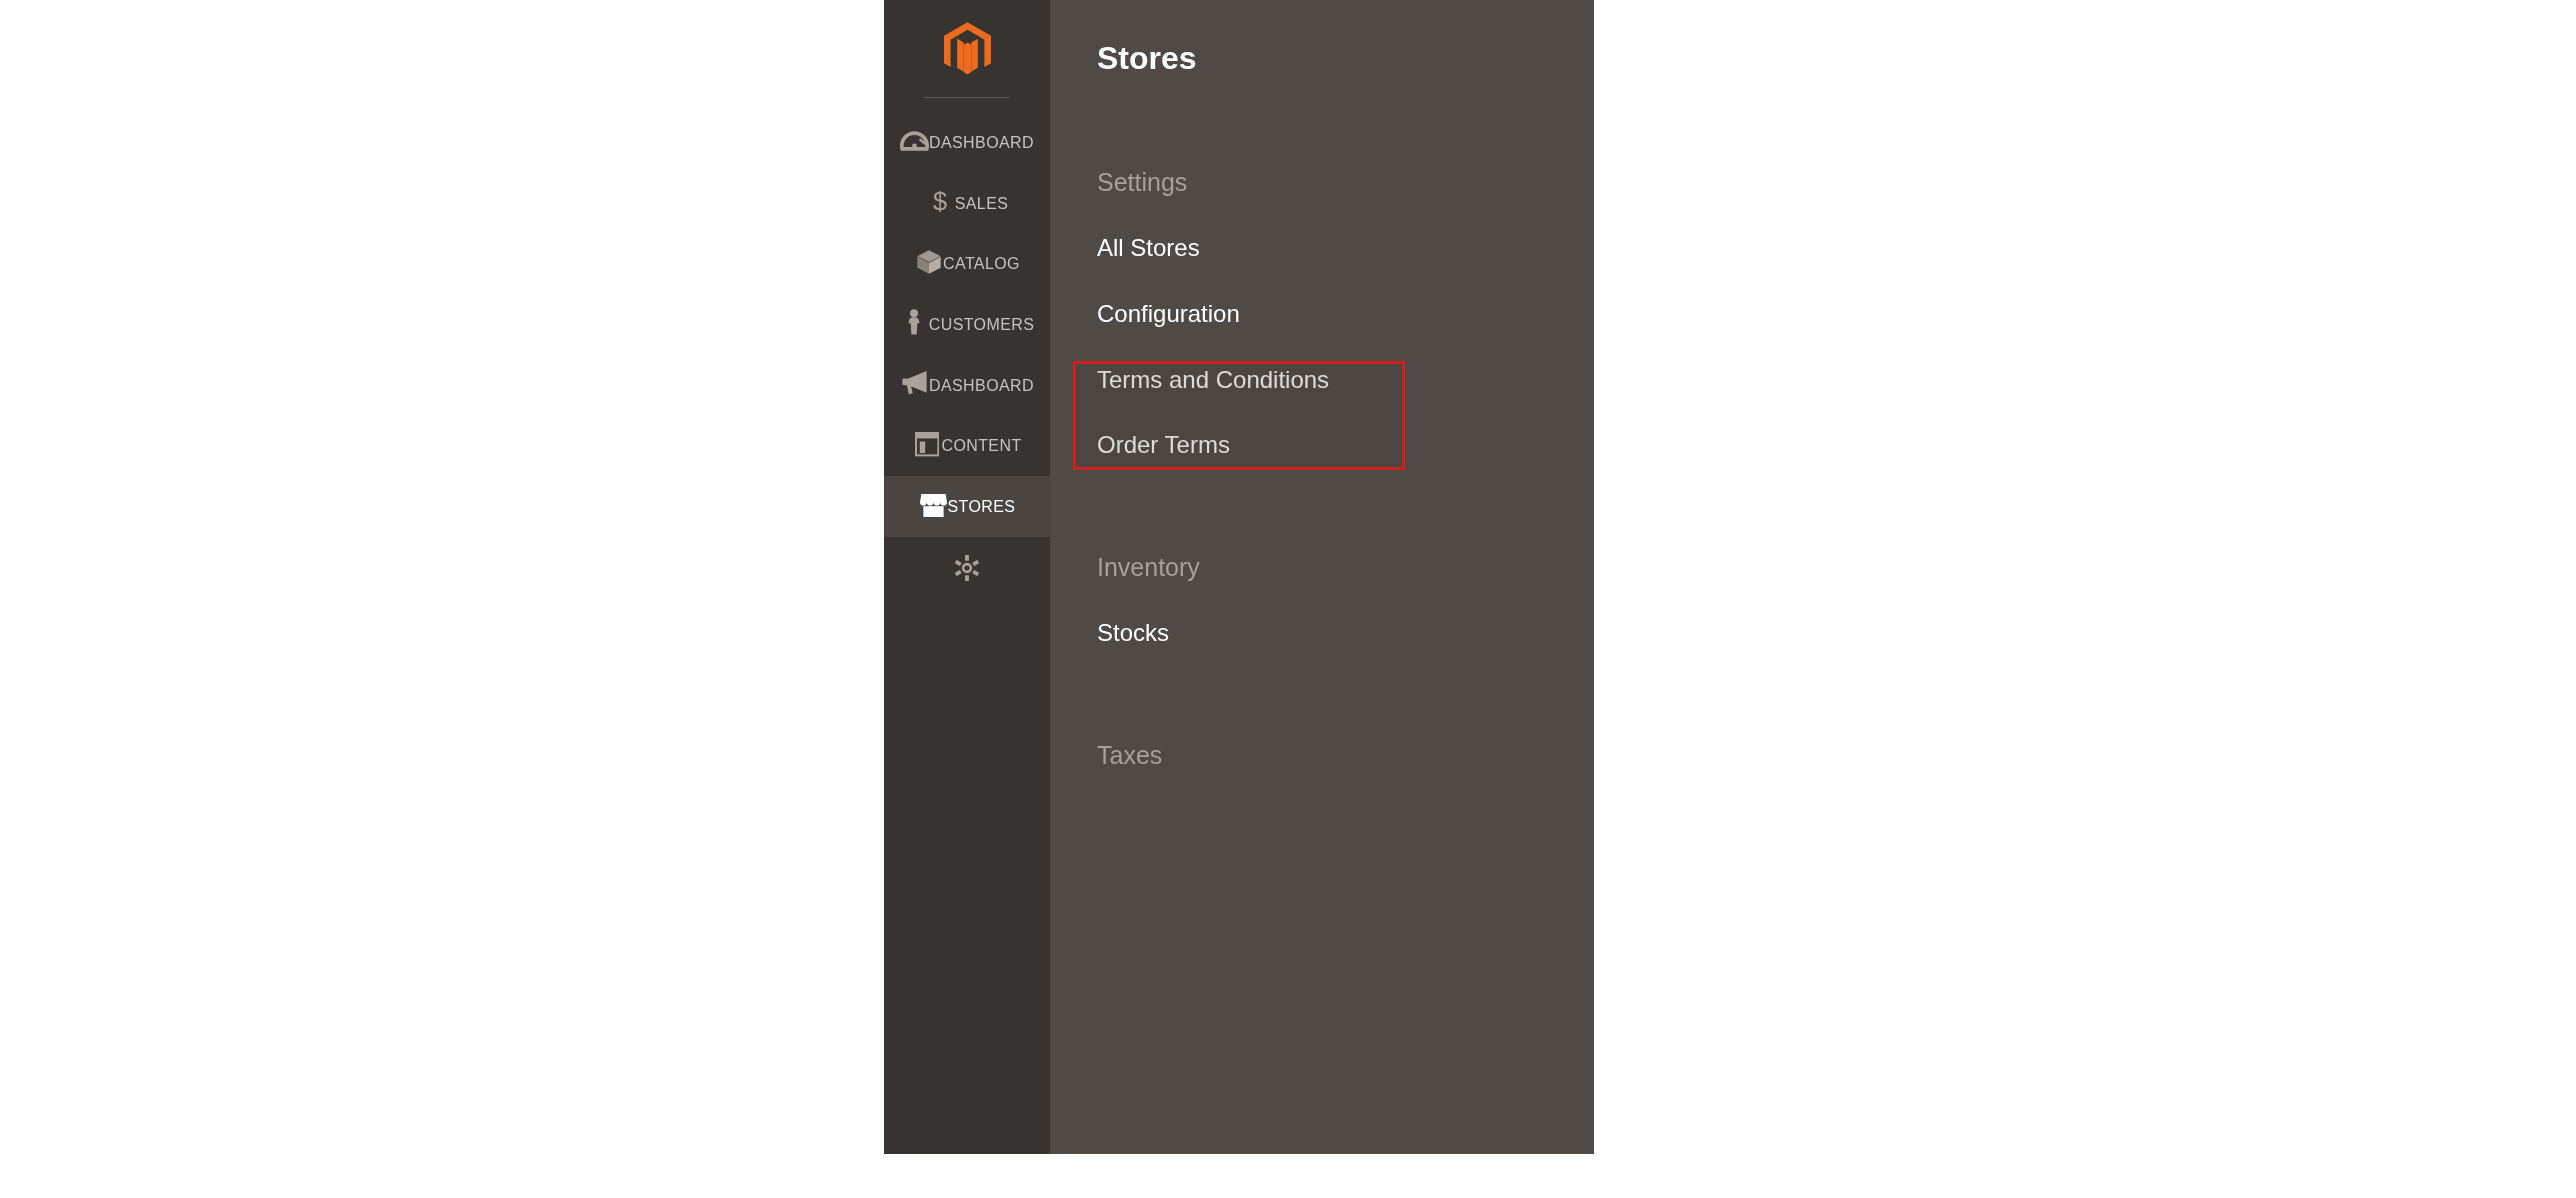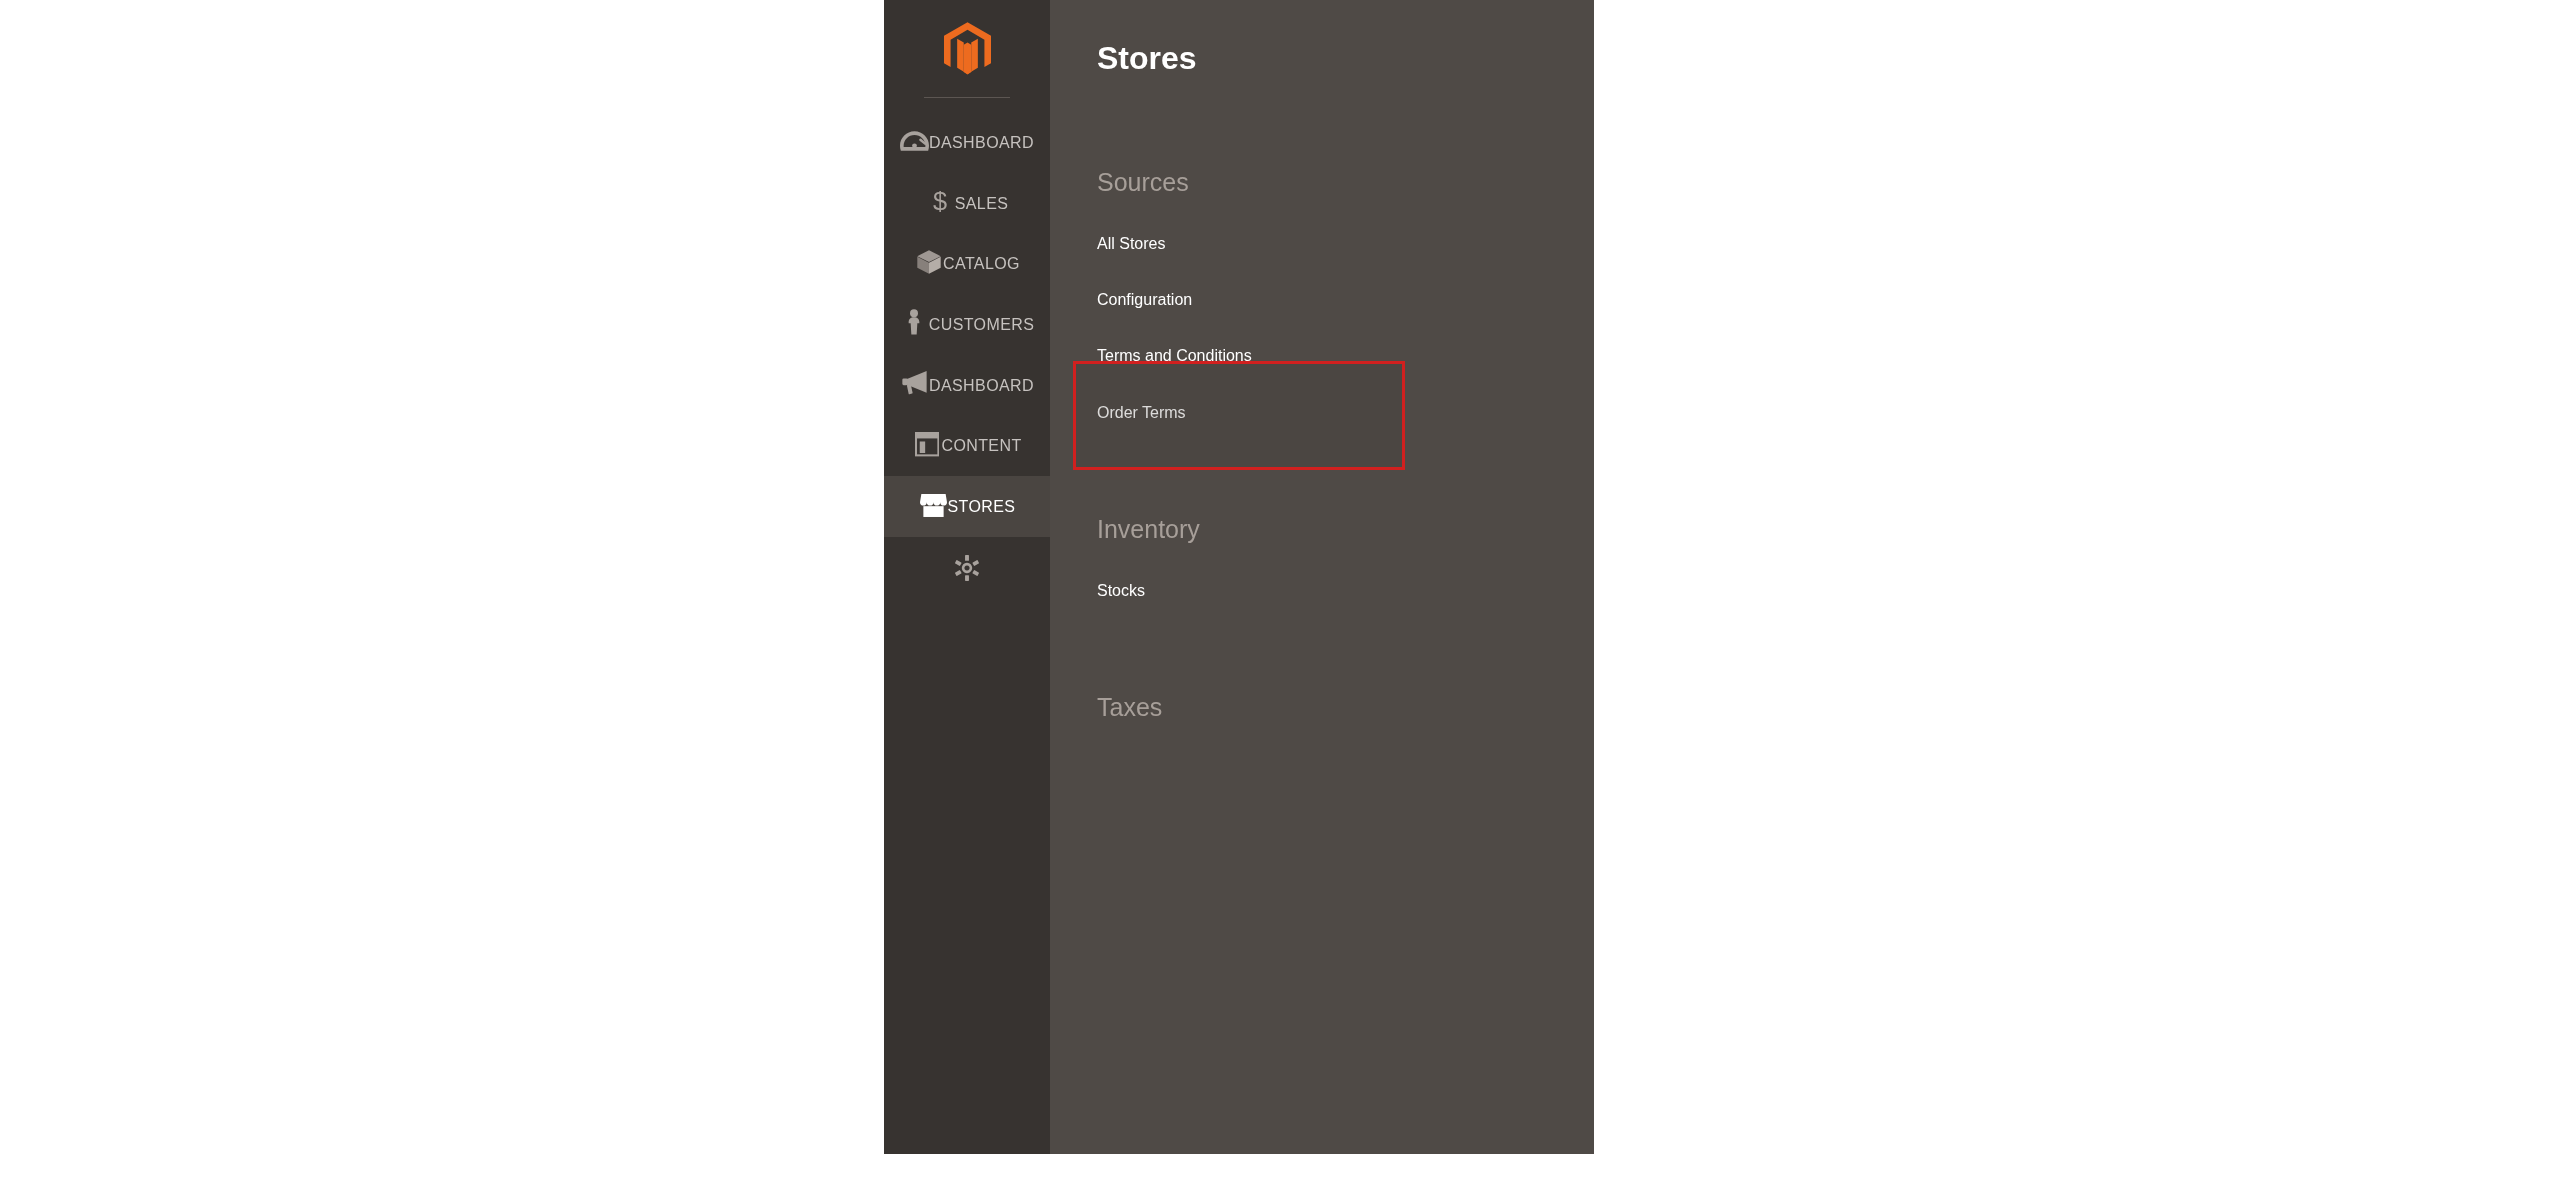--- a/index.html
+++ b/index.html
@@ -99,21 +99,21 @@
       margin-bottom: 37px;
     }
     .group {
       margin-bottom: 93px;
     }
     .group.last {
       margin-bottom: 8px;
     }
     .menu-link {
       display: block;
-      font-size: 16px;
+      font-size: 24px;
       color: #ffffff;
       margin-bottom: 37px;
       cursor: pointer;
       line-height: 1.2;
     }
     .menu-link:last-child {
       margin-bottom: 0;
     }
     .highlight-box {
       position: absolute;
@@ -230,21 +230,21 @@
           </g>
         </svg>
       </div>
     </div>
   </div>
 
   <div class="submenu">
     <h1 class="submenu-title">Stores</h1>
 
     <div class="group">
-      <div class="group-heading">Sources</div>
+      <div class="group-heading">Settings</div>
       <a class="menu-link">All Stores</a>
       <a class="menu-link">Configuration</a>
       <a class="menu-link">Terms and Conditions</a>
       <a class="menu-link">Order Terms</a>
     </div>
 
     <div class="group">
       <div class="group-heading">Inventory</div>
       <a class="menu-link">Stocks</a>
     </div>

